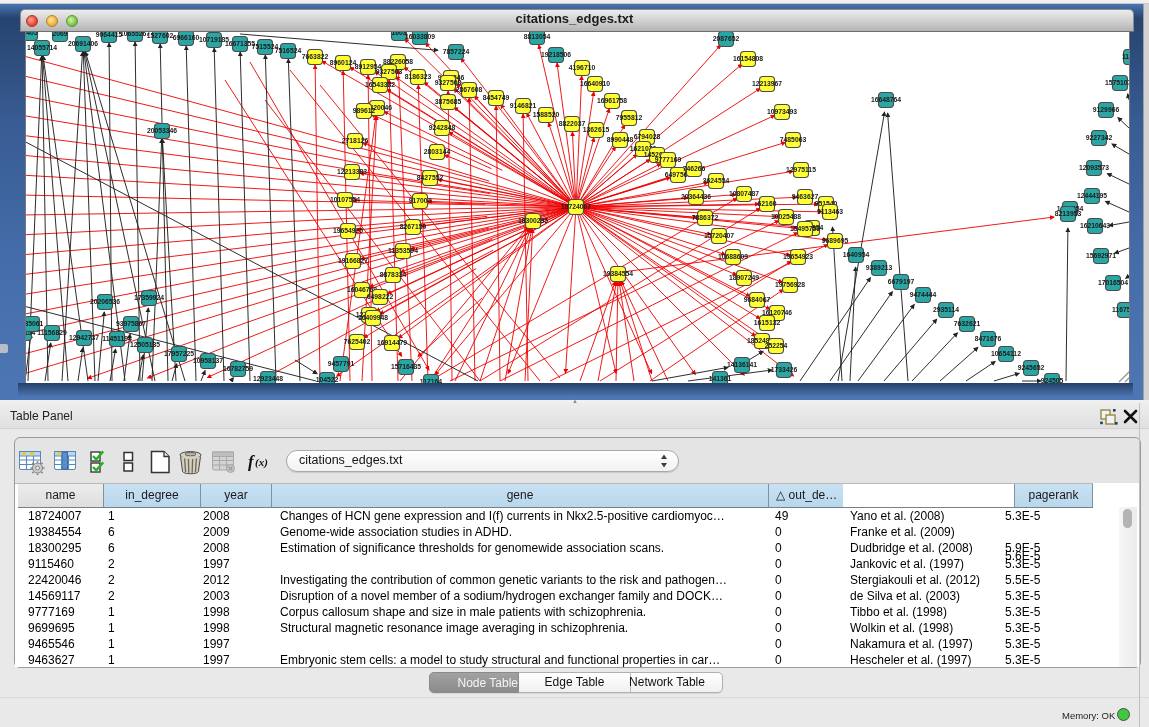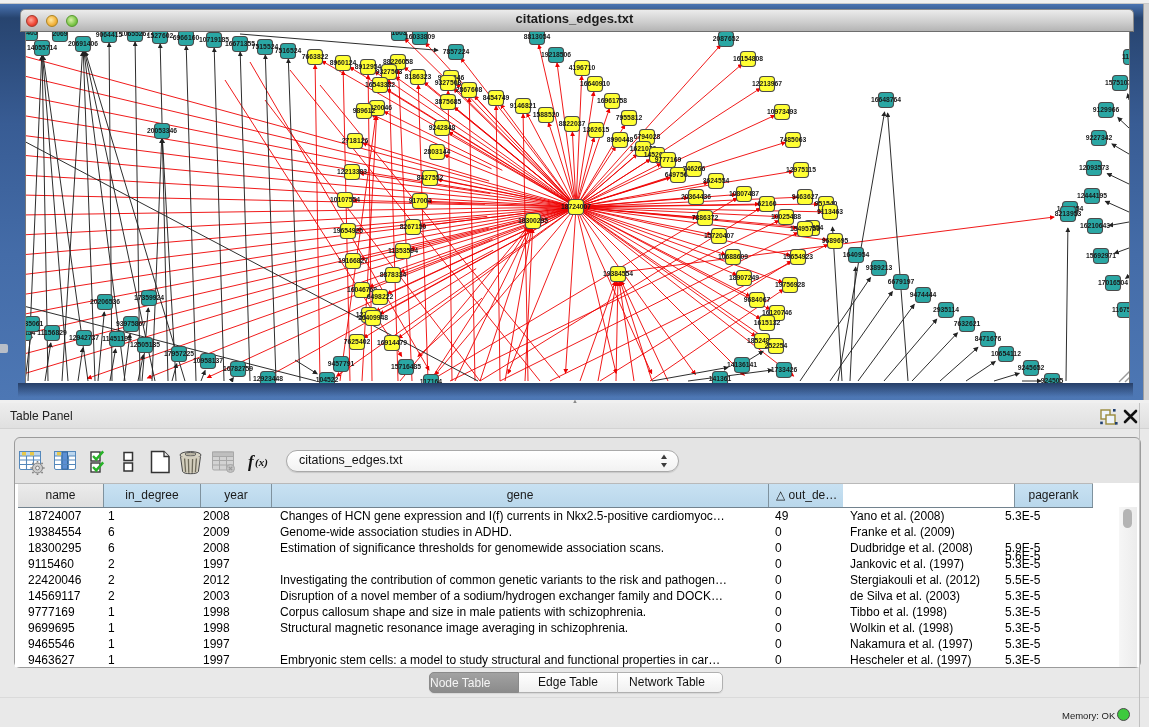--- a/index.html
+++ b/index.html
@@ -1003,20 +1003,20 @@
         <span style="left:850px;">Hescheler et al. (1997)</span>
         <span style="left:1005px;">5.3E-5</span>
       </div>
 </div>
 
 <div class="abs" style="left:1104px;top:24px;width:18px;height:160px;background:linear-gradient(90deg,#f6f6f6,#ececec);"></div>
 <div class="abs" style="left:1108px;top:26px;width:9px;height:19px;border-radius:5px;background:#b4b4b4;"></div>
 </div>
 
 <div class="abs" style="left:429px;top:672px;width:294px;height:21px;border:1px solid #b0b0b0;border-radius:5px;background:linear-gradient(#ffffff,#f0f0f0);box-shadow:0 1px 1px rgba(0,0,0,0.08);"></div>
-<div class="abs" style="left:429px;top:672px;width:90px;height:21px;border-radius:5px 0 0 5px;background:linear-gradient(#a2a2a2,#8b8b8b);border:1px solid #8a8a8a;color:#f5f5f5;font-size:12px;text-align:left;line-height:20px;">Node Table</div>
-<div class="abs" style="left:519px;top:672px;width:99px;height:21px;color:#111;font-size:12px;text-align:center;line-height:20px;border-right:1px solid #b8b8b8;">Edge Table</div>
+<div class="abs" style="left:429px;top:672px;width:90px;height:21px;border-radius:5px 0 0 5px;background:linear-gradient(#a2a2a2,#8b8b8b);border:1px solid #8a8a8a;color:#f5f5f5;font-size:12px;text-align:right;line-height:20px;">Node Table</div>
+<div class="abs" style="left:519px;top:672px;width:112px;height:21px;color:#111;font-size:12px;text-align:center;line-height:20px;border-right:1px solid #b8b8b8;">Edge Table</div>
 <div class="abs" style="left:611px;top:672px;width:112px;height:21px;color:#111;font-size:12px;text-align:center;line-height:20px;">Network Table</div>
 
 <div class="abs" style="left:0;top:697px;width:1149px;height:1px;background:#dadada;"></div>
 <div class="abs" style="left:1062px;top:710px;font-size:9.5px;color:#222;">Memory: OK</div>
 <div class="abs" style="left:1117px;top:708px;width:13px;height:13px;border-radius:7px;background:#3ec93e;border:1px solid #4a4a4a;"></div>
 <div class="abs" style="left:1139px;top:403px;width:1px;height:324px;background:#c0c0c0;"></div>
 
 </body></html>

